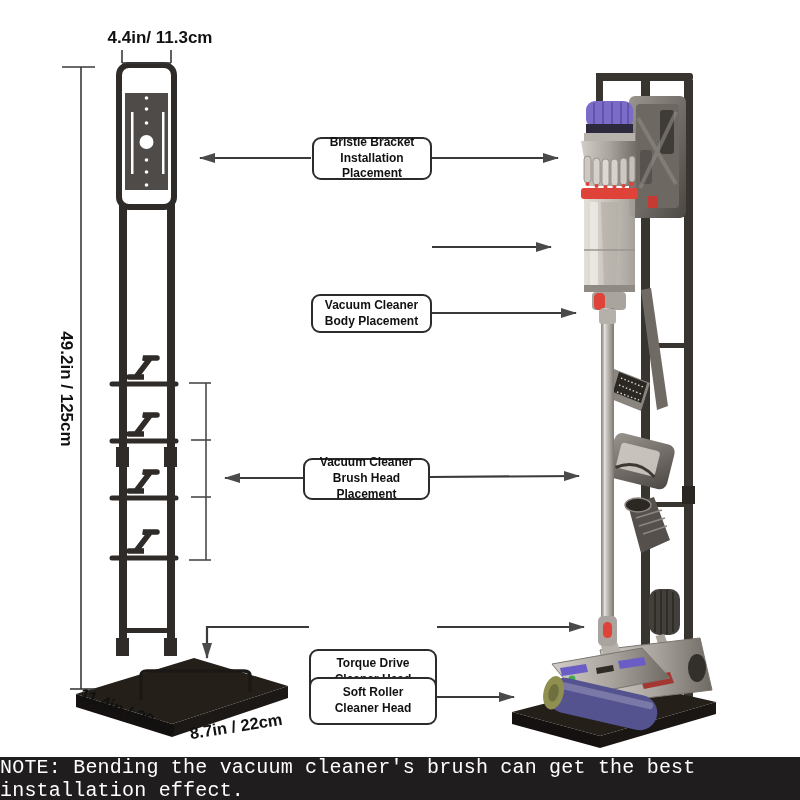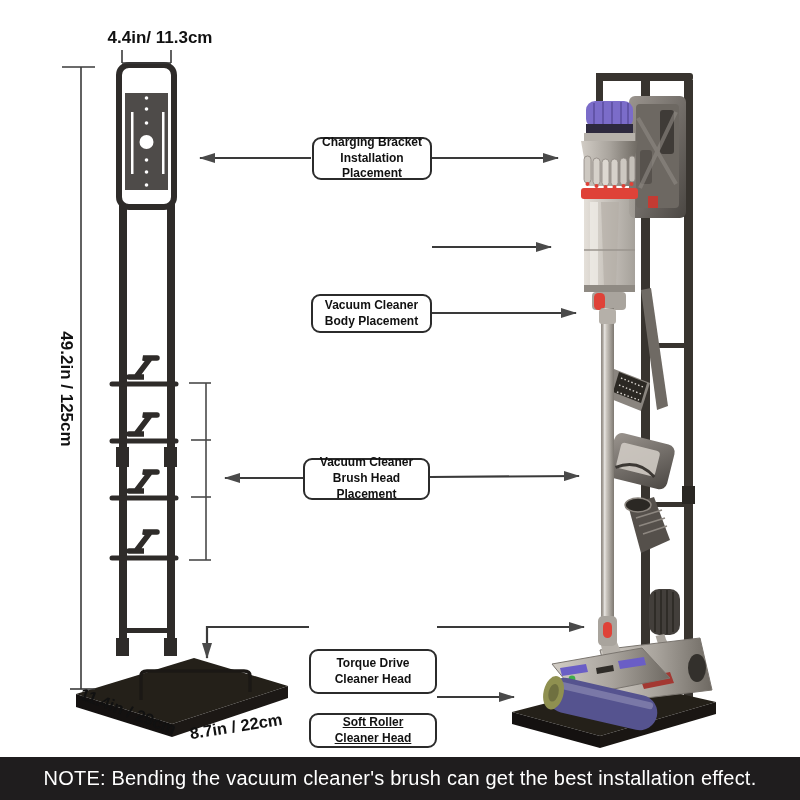--- a/index.html
+++ b/index.html
@@ -10,21 +10,21 @@
              white-space:nowrap;letter-spacing:0;}
   .dim-vert{transform:rotate(90deg);}
   .dim-base1{font-size:16.5px;transform:rotate(21deg);}
   .dim-base2{font-size:16.5px;transform:rotate(-9deg);}
   .callout{position:absolute;background:#fff;border:2px solid #2b2b2b;border-radius:9px;
            display:flex;align-items:center;justify-content:center;text-align:center;
            font-weight:bold;font-size:12px;line-height:1.32;color:#111;
            white-space:pre-line;box-sizing:border-box;padding:2px 1px;}
   .note-banner{position:absolute;left:0;top:757px;width:800px;height:43px;background:#1f1d1e;
                color:#ffffff;display:flex;align-items:center;justify-content:center;
-               font-size:20px;letter-spacing:0.2px;}
+               font-size:20px;letter-spacing:0.2px;font-family:Liberation Mono, monospace;}
 </style>
 </head>
 <body>
 
 <div class="canvas">
 
   <svg class="art" width="800" height="800" viewBox="0 0 800 800">
     <defs>
       <marker id="ah" markerUnits="userSpaceOnUse" markerWidth="16" markerHeight="10" refX="15" refY="5" orient="auto">
         <path d="M0,0 L16,5 L0,10 Z" fill="#4a4a4a"></path>
@@ -246,28 +246,28 @@
         </g>
       </g>
     </g>
   </svg>
 
   <div class="dim-label" style="left:80px;top:28px;width:160px;">4.4in/ 11.3cm</div>
   <div class="dim-label dim-vert" style="left:-14px;top:379px;width:160px;">49.2in / 125cm</div>
   <div class="dim-label dim-base1" style="left:53px;top:702px;width:150px;">11.4in / 29cm</div>
   <div class="dim-label dim-base2" style="left:176px;top:717px;width:120px;">8.7in / 22cm</div>
 
-  <div class="callout" style="left:312px;top:137px;width:120px;height:43px;">Charging Bracket
+  <div class="callout" style="left:312px;top:137px;width:120px;height:43px;">Bristle Bracket
 Installation Placement</div>
   <div class="callout" style="left:311px;top:294px;width:121px;height:39px;">Vacuum Cleaner
 Body Placement</div>
   <div class="callout" style="left:303px;top:458px;width:127px;height:42px;">Vacuum Cleaner
 Brush Head Placement</div>
   <div class="callout" style="left:309px;top:605px;width:128px;height:45px;margin-top:44px;">Torque Drive
 Cleaner Head</div>
-  <div class="callout" style="left:309px;top:713px;width:128px;height:35px;text-decoration:underline;">Soft Roller
+  <div class="callout" style="left:309px;top:677px;width:128px;height:48px;">Soft Roller
 Cleaner Head</div>
 
   <div class="note-banner">
     <span>NOTE: Bending the vacuum cleaner's brush can get the best installation effect.</span>
   </div>
 
 </div>
 
 </body></html>

